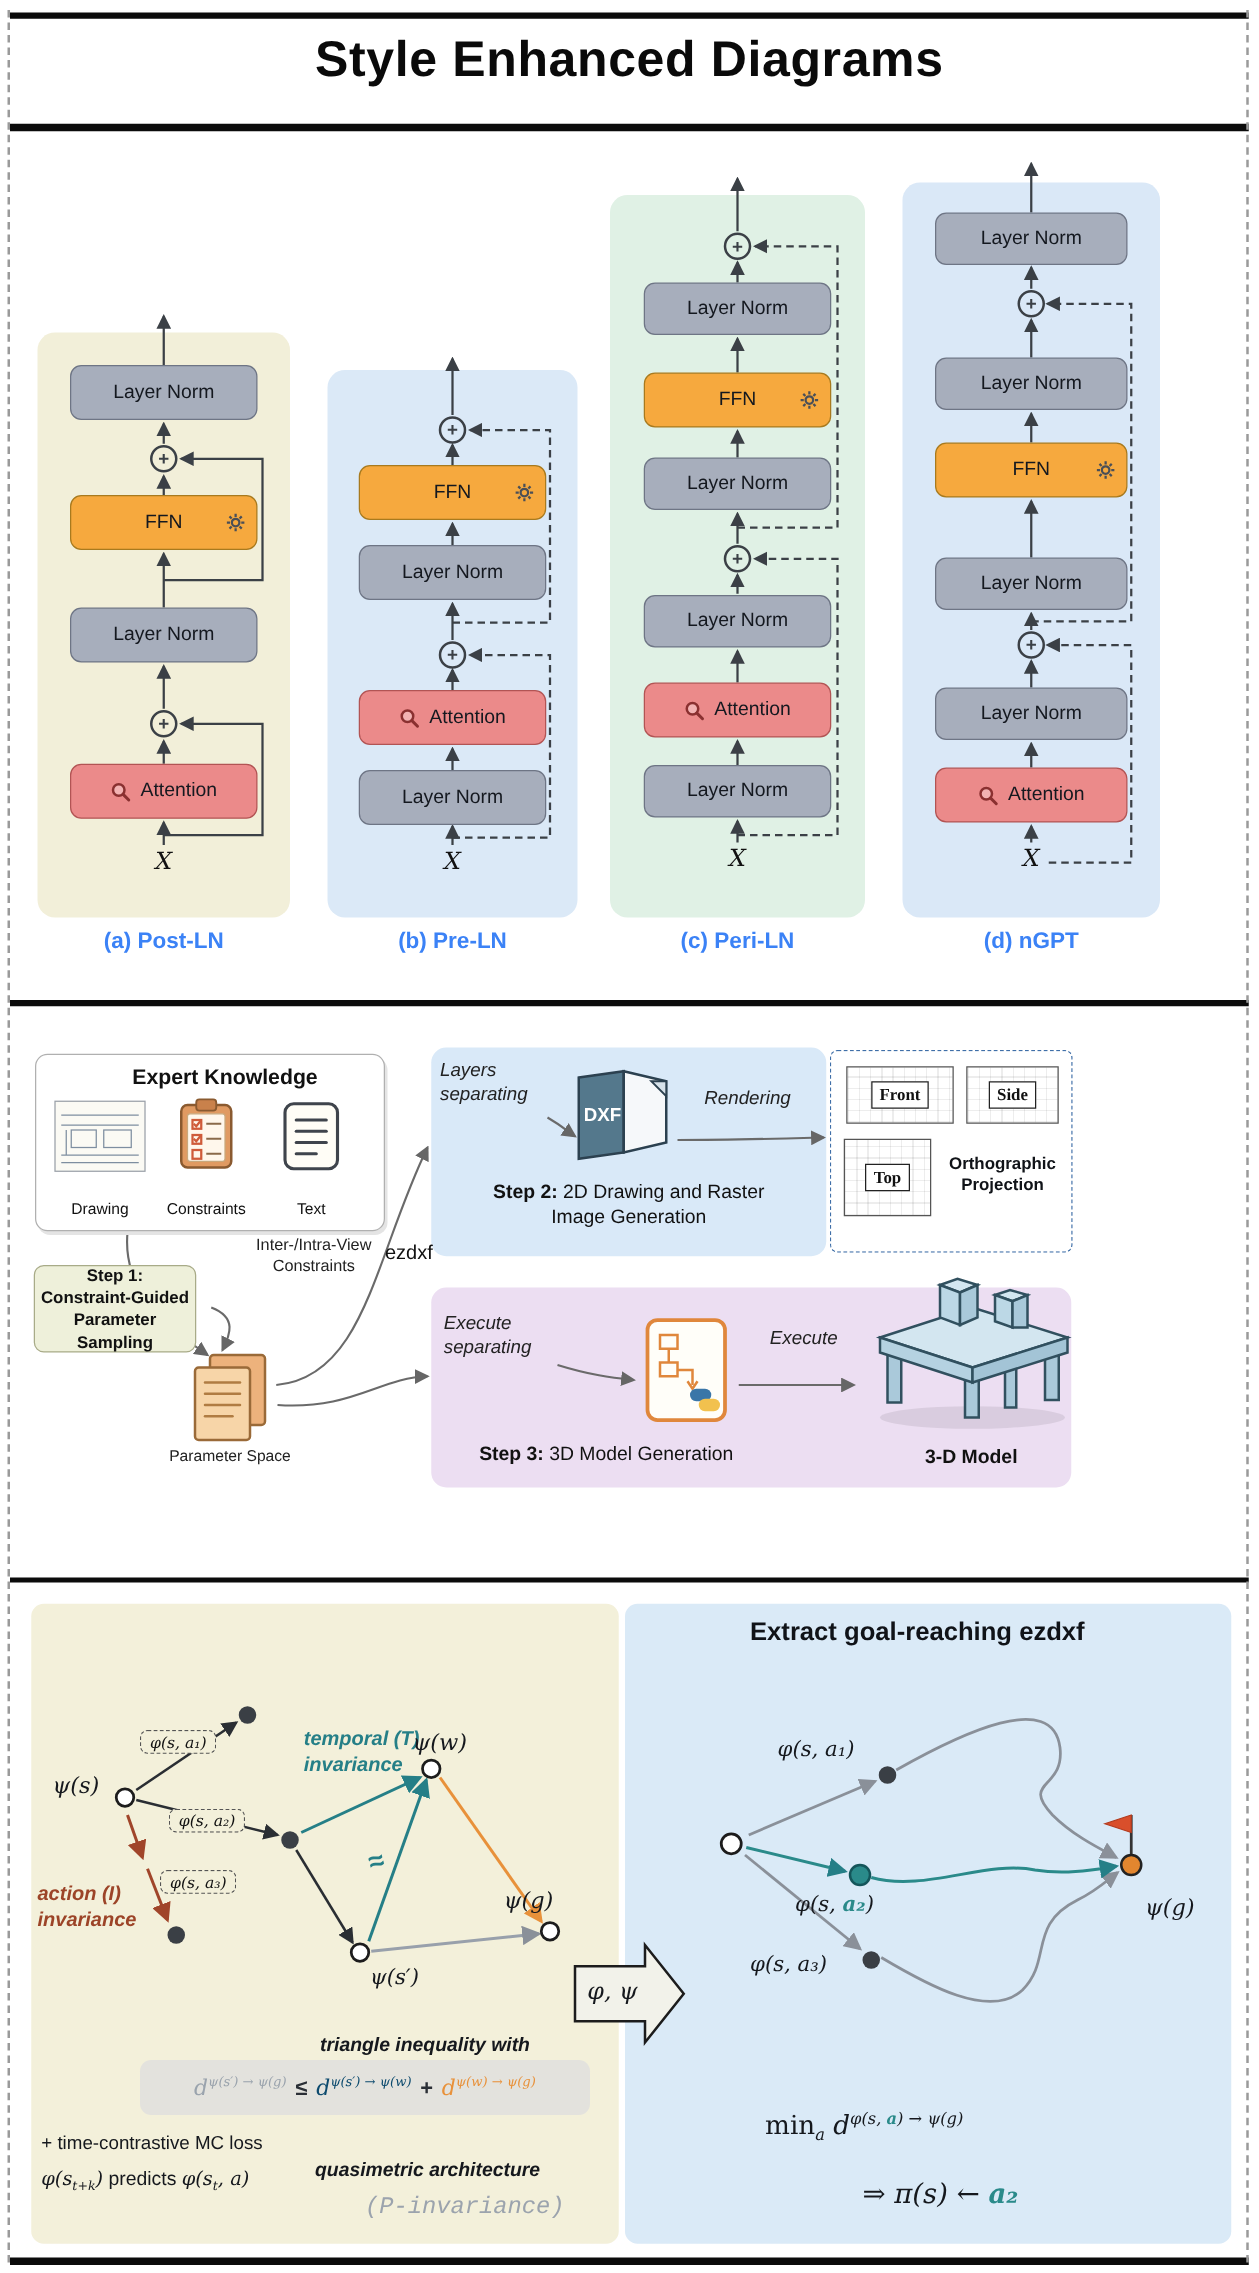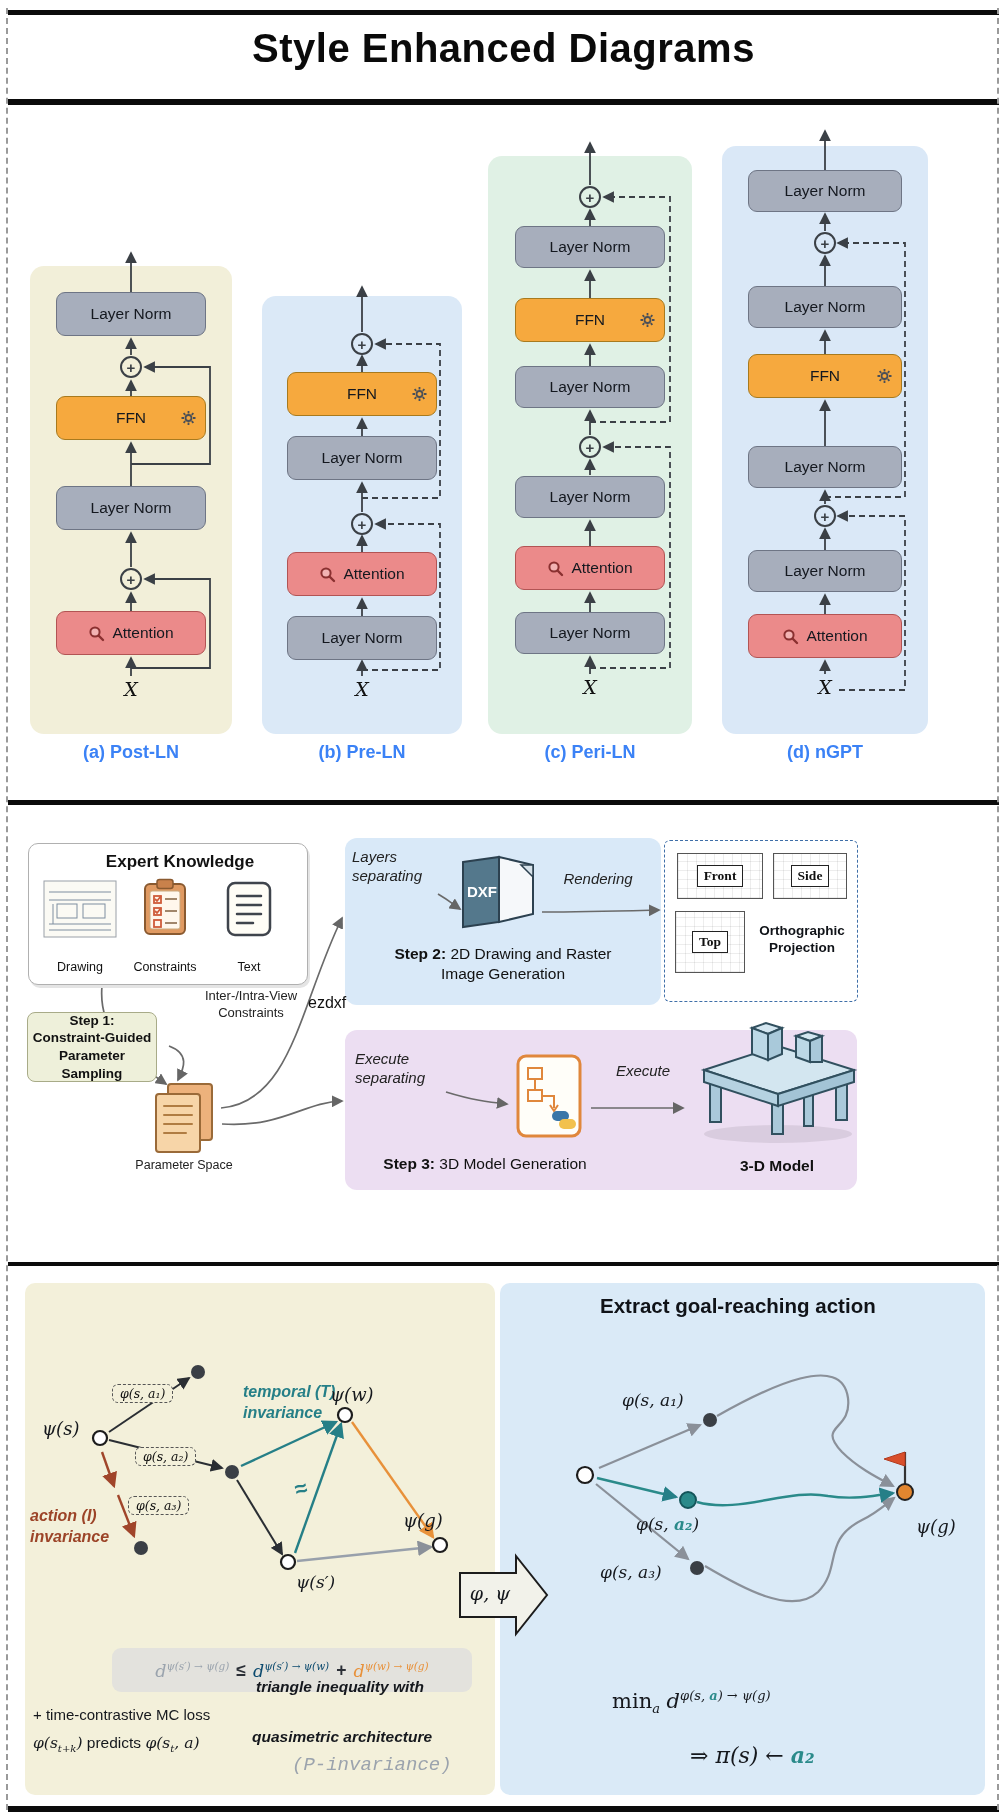--- a/index.html
+++ b/index.html
@@ -495,21 +495,21 @@
       <polygon points="110,28 122,24 136,28 124,33" fill="#d3e6f0"></polygon>
       <polygon points="110,28 124,33 124,54 110,49" fill="#bcd8e6"></polygon>
       <polygon points="124,33 136,28 136,54 124,54" fill="#a9c9da"></polygon>
     </g>
   </svg>
   <div class="stepcap" style="left:350px;top:1154px;width:270px">
     <b>Step 3:</b><span> 3D Model Generation</span>
   </div>
   <div class="stepcap" style="left:712px;top:1156px;width:130px;font-weight:600">3-D Model</div>
 
-  <div class="p3-title" style="left:600px;top:1294px">Extract goal-reaching action</div>
+  <div class="p3-title" style="left:600px;top:1294px">Extract goal-reaching ezdxf</div>
 
   <div class="mlab math" style="left:42px;top:1418px;font-size:18px">ψ(s)</div>
   <div class="pboxd math" style="left:112px;top:1384px">φ(s, a₁)</div>
   <div class="pboxd math" style="left:135px;top:1447px">φ(s, a₂)</div>
   <div class="pboxd math" style="left:128px;top:1496px">φ(s, a₃)</div>
   <div class="inv teal" style="left:243px;top:1382px;width:130px">
     <span>temporal (T)</span><br>
     <span>invariance</span>
   </div>
   <div class="inv redbr" style="left:30px;top:1506px;width:110px">
@@ -526,21 +526,21 @@
     <span class="c-dark" style="font-weight:700">≤</span>
     <span class="math c-blue"><span>d</span><sup>ψ(s′) → ψ(w)</sup></span>
     <span class="c-dark" style="font-weight:700">+</span>
     <span class="math c-orange"><span>d</span><sup>ψ(w) → ψ(g)</sup></span>
   </div>
 
   <div class="note" style="left:33px;top:1706px">+ time-contrastive MC loss</div>
   <div class="note" style="left:33px;top:1734px;font-size:15.5px">
     <span class="math"><span>φ(s</span><sub style="font-size:65%">t+k</sub><span>)</span></span><span> predicts </span><span class="math"><span>φ(s</span><sub style="font-size:65%">t</sub><span>, a)</span></span>
   </div>
-  <div class="tri" style="left:256px;top:1678px">triangle inequality with</div>
+  <div class="tri" style="left:256px;top:1628px">triangle inequality with</div>
   <div class="tri" style="left:252px;top:1728px">quasimetric architecture</div>
   <div class="pinv" style="left:292px;top:1754px">(P-invariance)</div>
 
   <div class="abs z2 math" style="left:462px;top:1582px;width:56px;text-align:center;font-size:19px;color:#15181d">φ, ψ</div>
 
   <div class="mlab math" style="left:622px;top:1390px">φ(s, a₁)</div>
   <div class="mlab math" style="left:636px;top:1514px">
     <span>φ(s, </span><span class="teal2" style="font-weight:700">a₂</span><span>)</span>
   </div>
   <div class="mlab math" style="left:600px;top:1562px">φ(s, a₃)</div>

